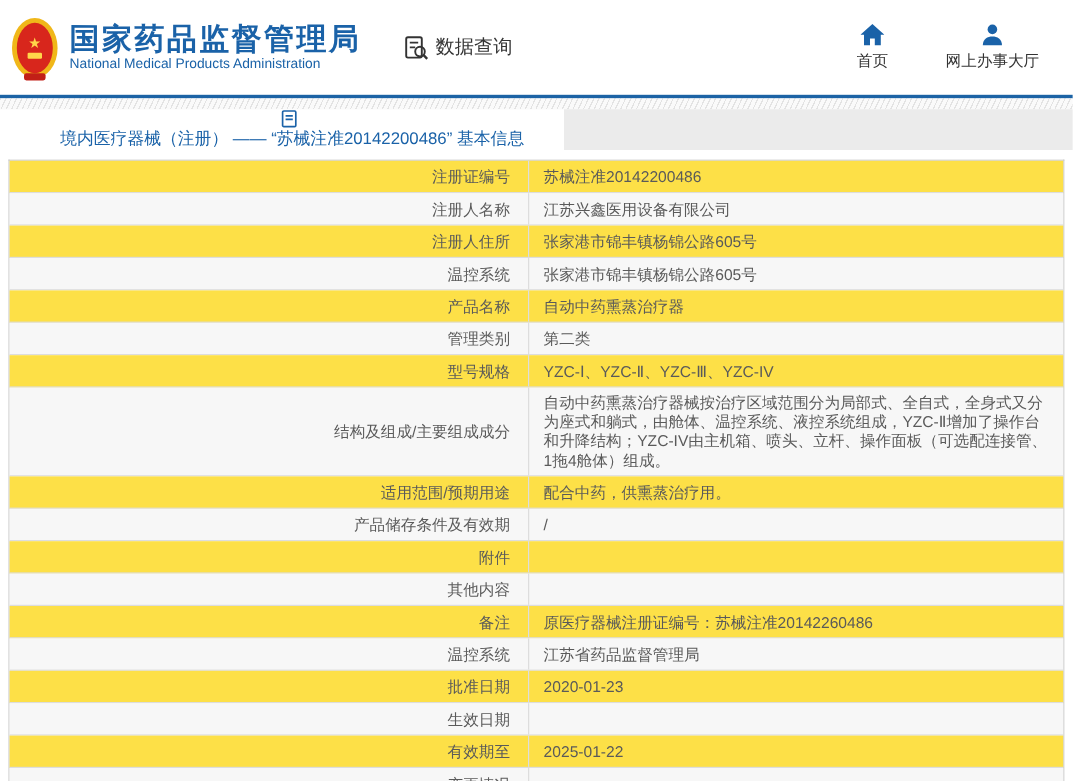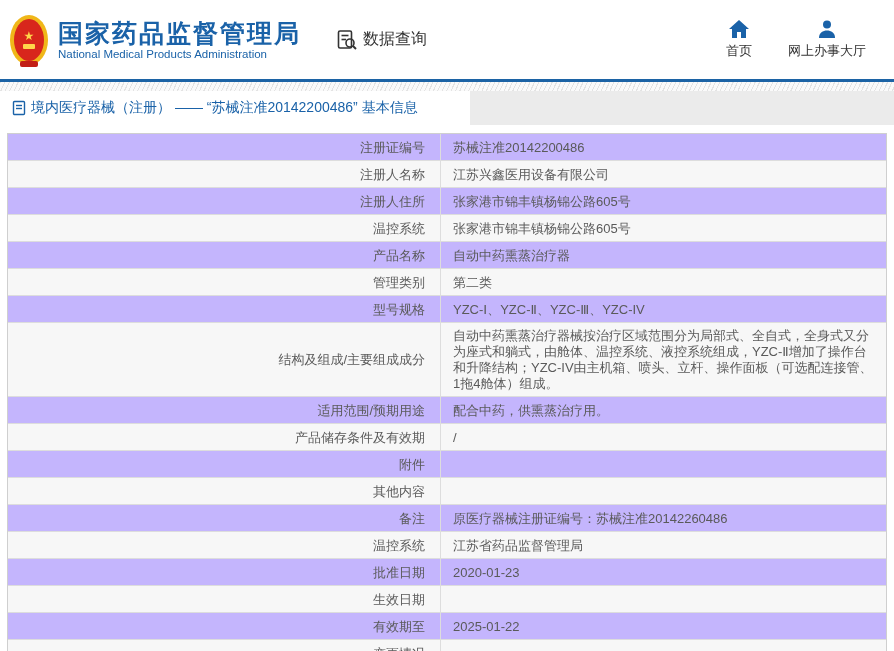--- a/index.html
+++ b/index.html
@@ -20,33 +20,33 @@
     display:flex; flex-direction:column; align-items:center; justify-content:center; }
   .emblem-star{ color:#ffd64a; font-size:12px; line-height:1; }
   .emblem-gate{ width:12px; height:5px; background:#ffd64a; margin-top:2px; border-radius:1px; }
   .emblem::after{ content:""; position:absolute; bottom:-2px; left:50%;
     transform:translateX(-50%); width:18px; height:6px; background:#c21f17; border-radius:2px; }
   .org-titles{ margin-left:10px; }
   .org-cn{ font-size:25px; font-weight:bold; color:#1a62a8; letter-spacing:2px; line-height:1.15; }
   .org-en{ font-size:11.5px; color:#1a62a8; margin-top:0; }
   .query-block{ display:flex; align-items:center; margin-left:34px; cursor:pointer; }
   .query-label{ font-size:16px; font-weight:normal; color:#333; margin-left:4px; }
-  .header-nav{ margin-left:auto; margin-right:28px; display:flex; gap:36px; }
+  .header-nav{ margin-left:auto; margin-right:28px; display:flex; gap:48px; }
   .nav-item{ display:flex; flex-direction:column; align-items:center; cursor:pointer; }
   .nav-item .nav-label{ font-size:13px; color:#333; margin-top:4px; }
   
   .hatch-strip{ height:9px; width:100%;
     background:repeating-linear-gradient(115deg,#e3e3e3 0 1px,#fafafa 1px 4px); }
   
   .breadcrumb-bar{ height:34px; background:#ebebeb; display:flex; align-items:stretch; }
-  .breadcrumb-tab{ background:#fff; width:470px; display:flex; align-items:center; padding-left:12px; }
+  .breadcrumb-tab{ background:#fff; width:470px; display:flex; align-items:center; padding-left:12px;flex-direction:column; }
   .breadcrumb-text{ font-size:14px; color:#1a62a8; margin-left:5px; }
   
   .info-table{ margin:8px 7px 0 7px; border:1px solid #cfcfcf; border-bottom:2px solid #b3b3b3; }
-  .row{ display:flex; border-bottom:1px solid #ddd; background:#c4b5fd;
+  .row{ display:flex; border-bottom:1px solid #ddd; background:#fde047;
     font-size:13px; color:#5a5a5a; line-height:16px; }
   .row:last-child{ border-bottom:none; }
   .row:nth-child(even){ background:#f7f7f7; }
   .cell-label{ width:433px; flex:0 0 auto; text-align:right;
     padding:5px 15px 4px 6px; border-right:1px solid #ddd; min-height:26px;
     display:flex; align-items:center; justify-content:flex-end; gap:3px; }
   .cell-value{ flex:1; padding:5px 12px 4px 12px; display:flex; align-items:center; }
   svg{ display:block; }
 </style>
 </head>

